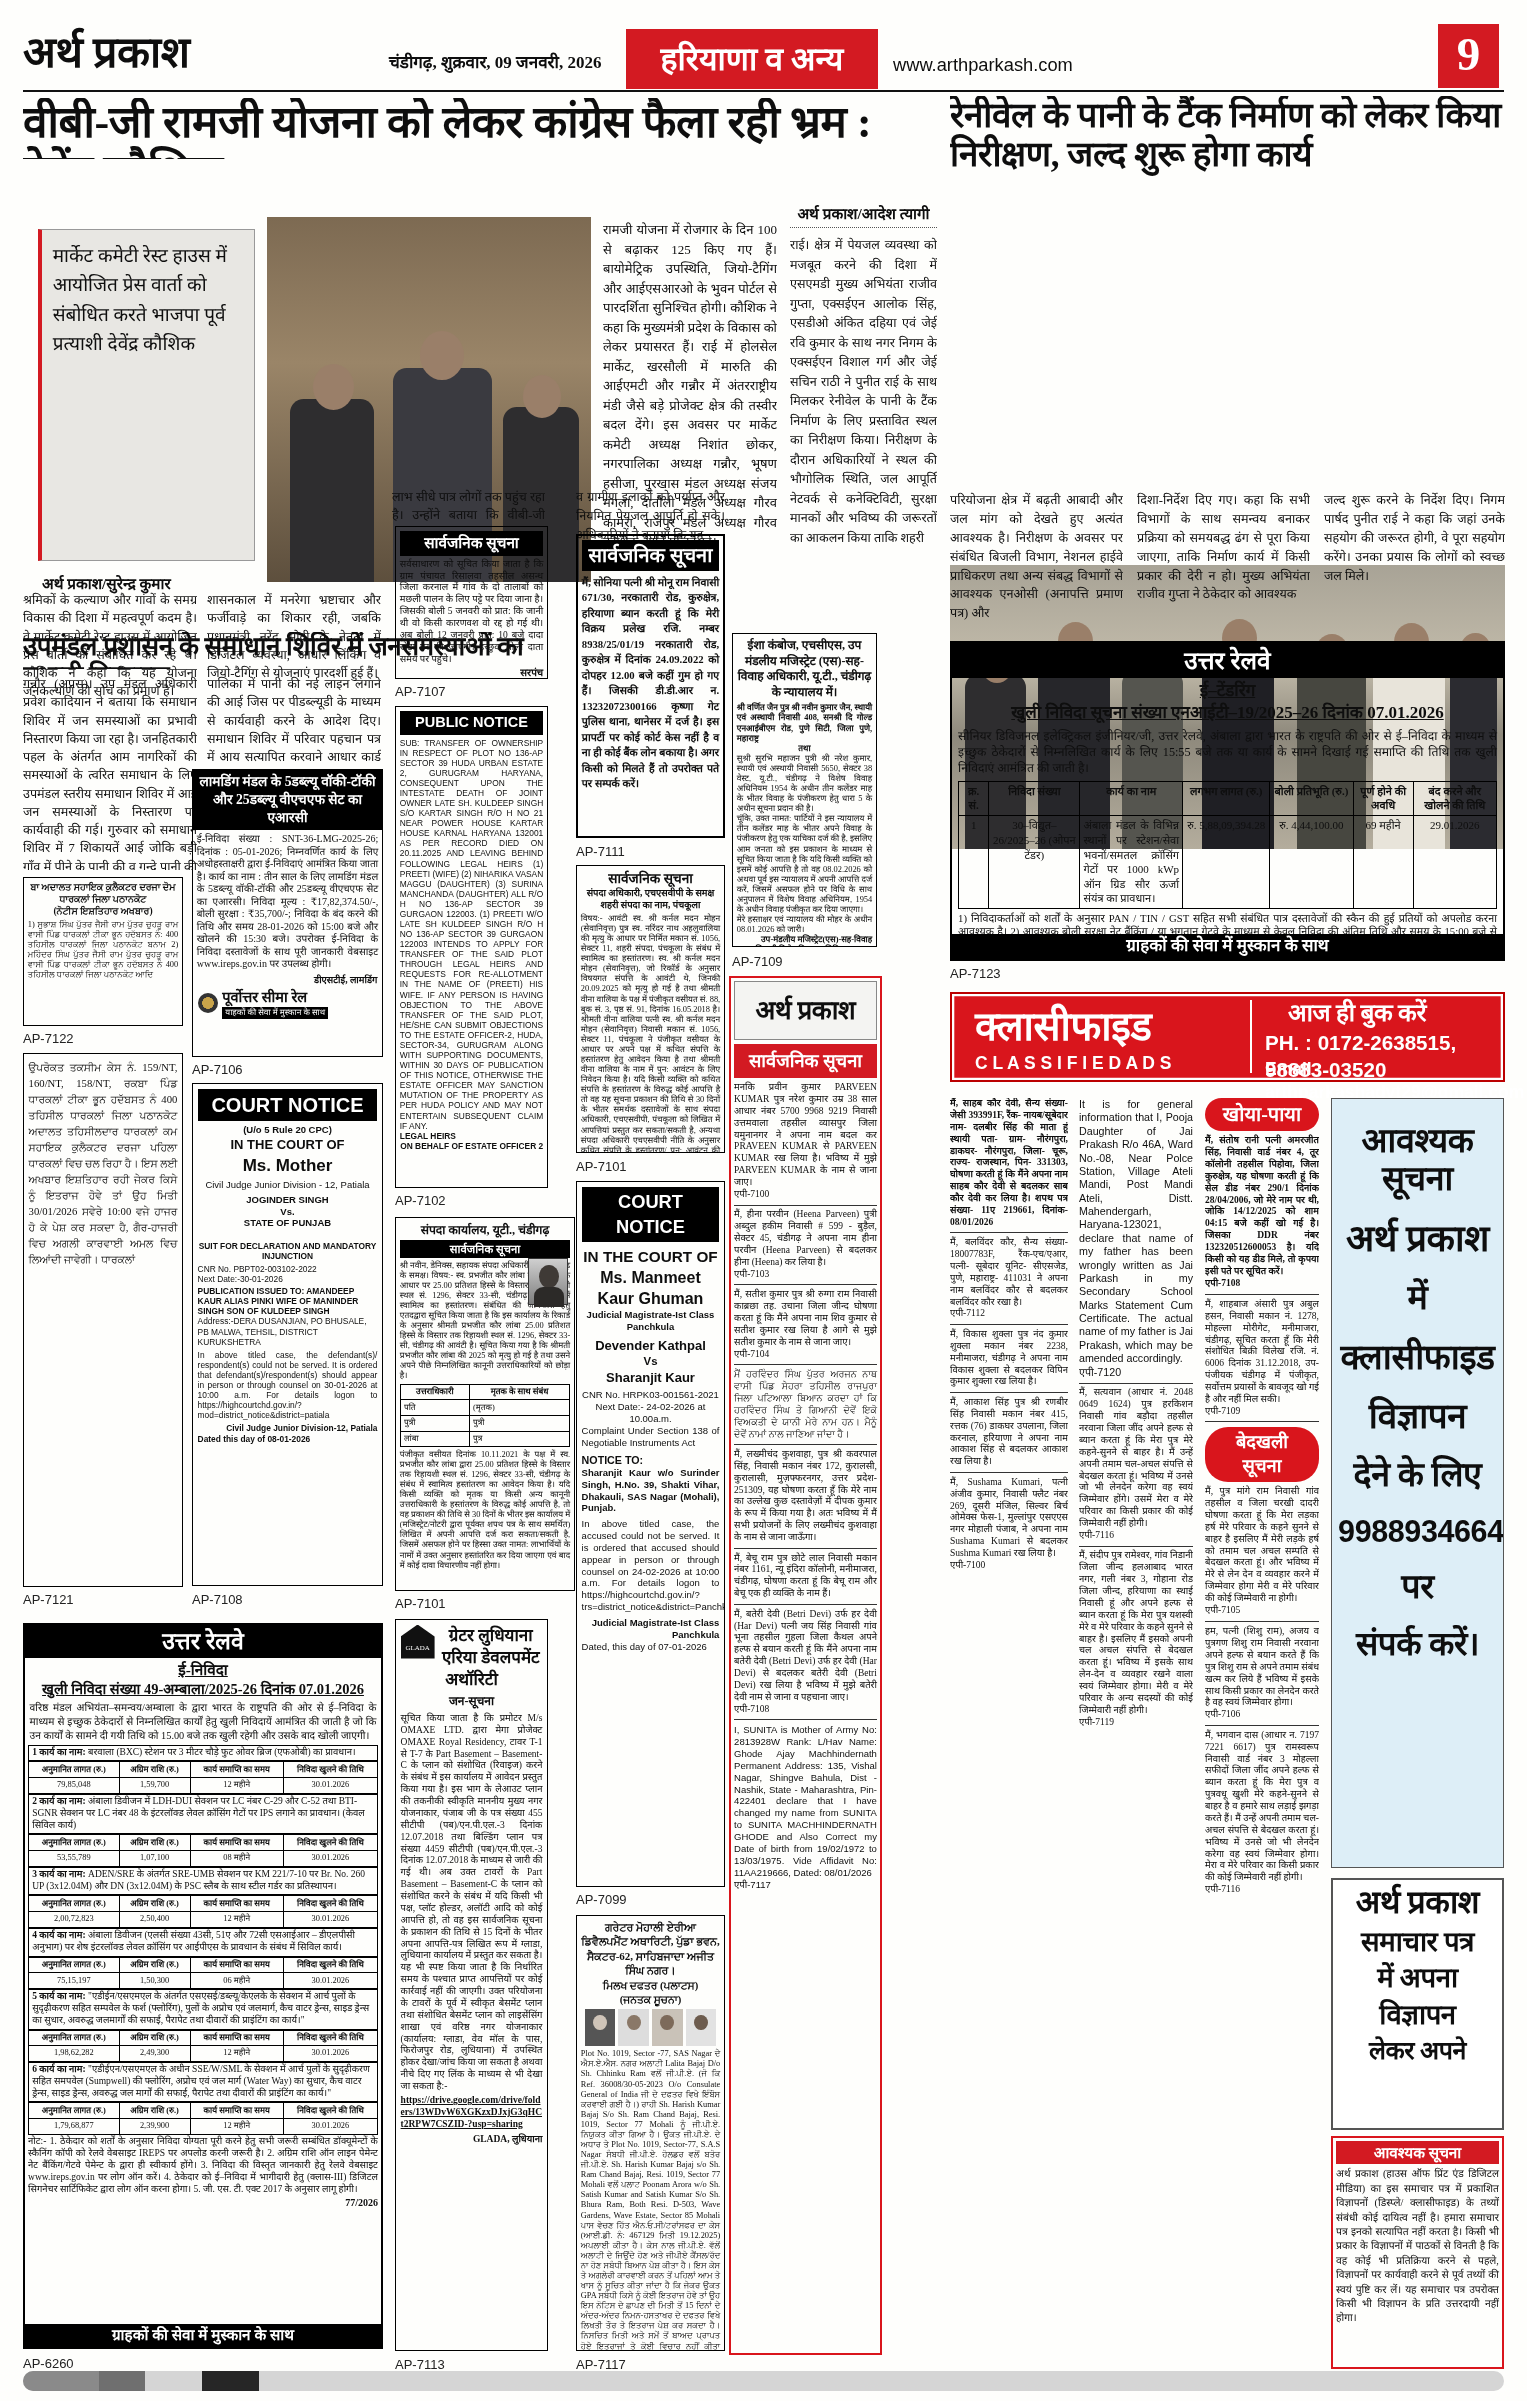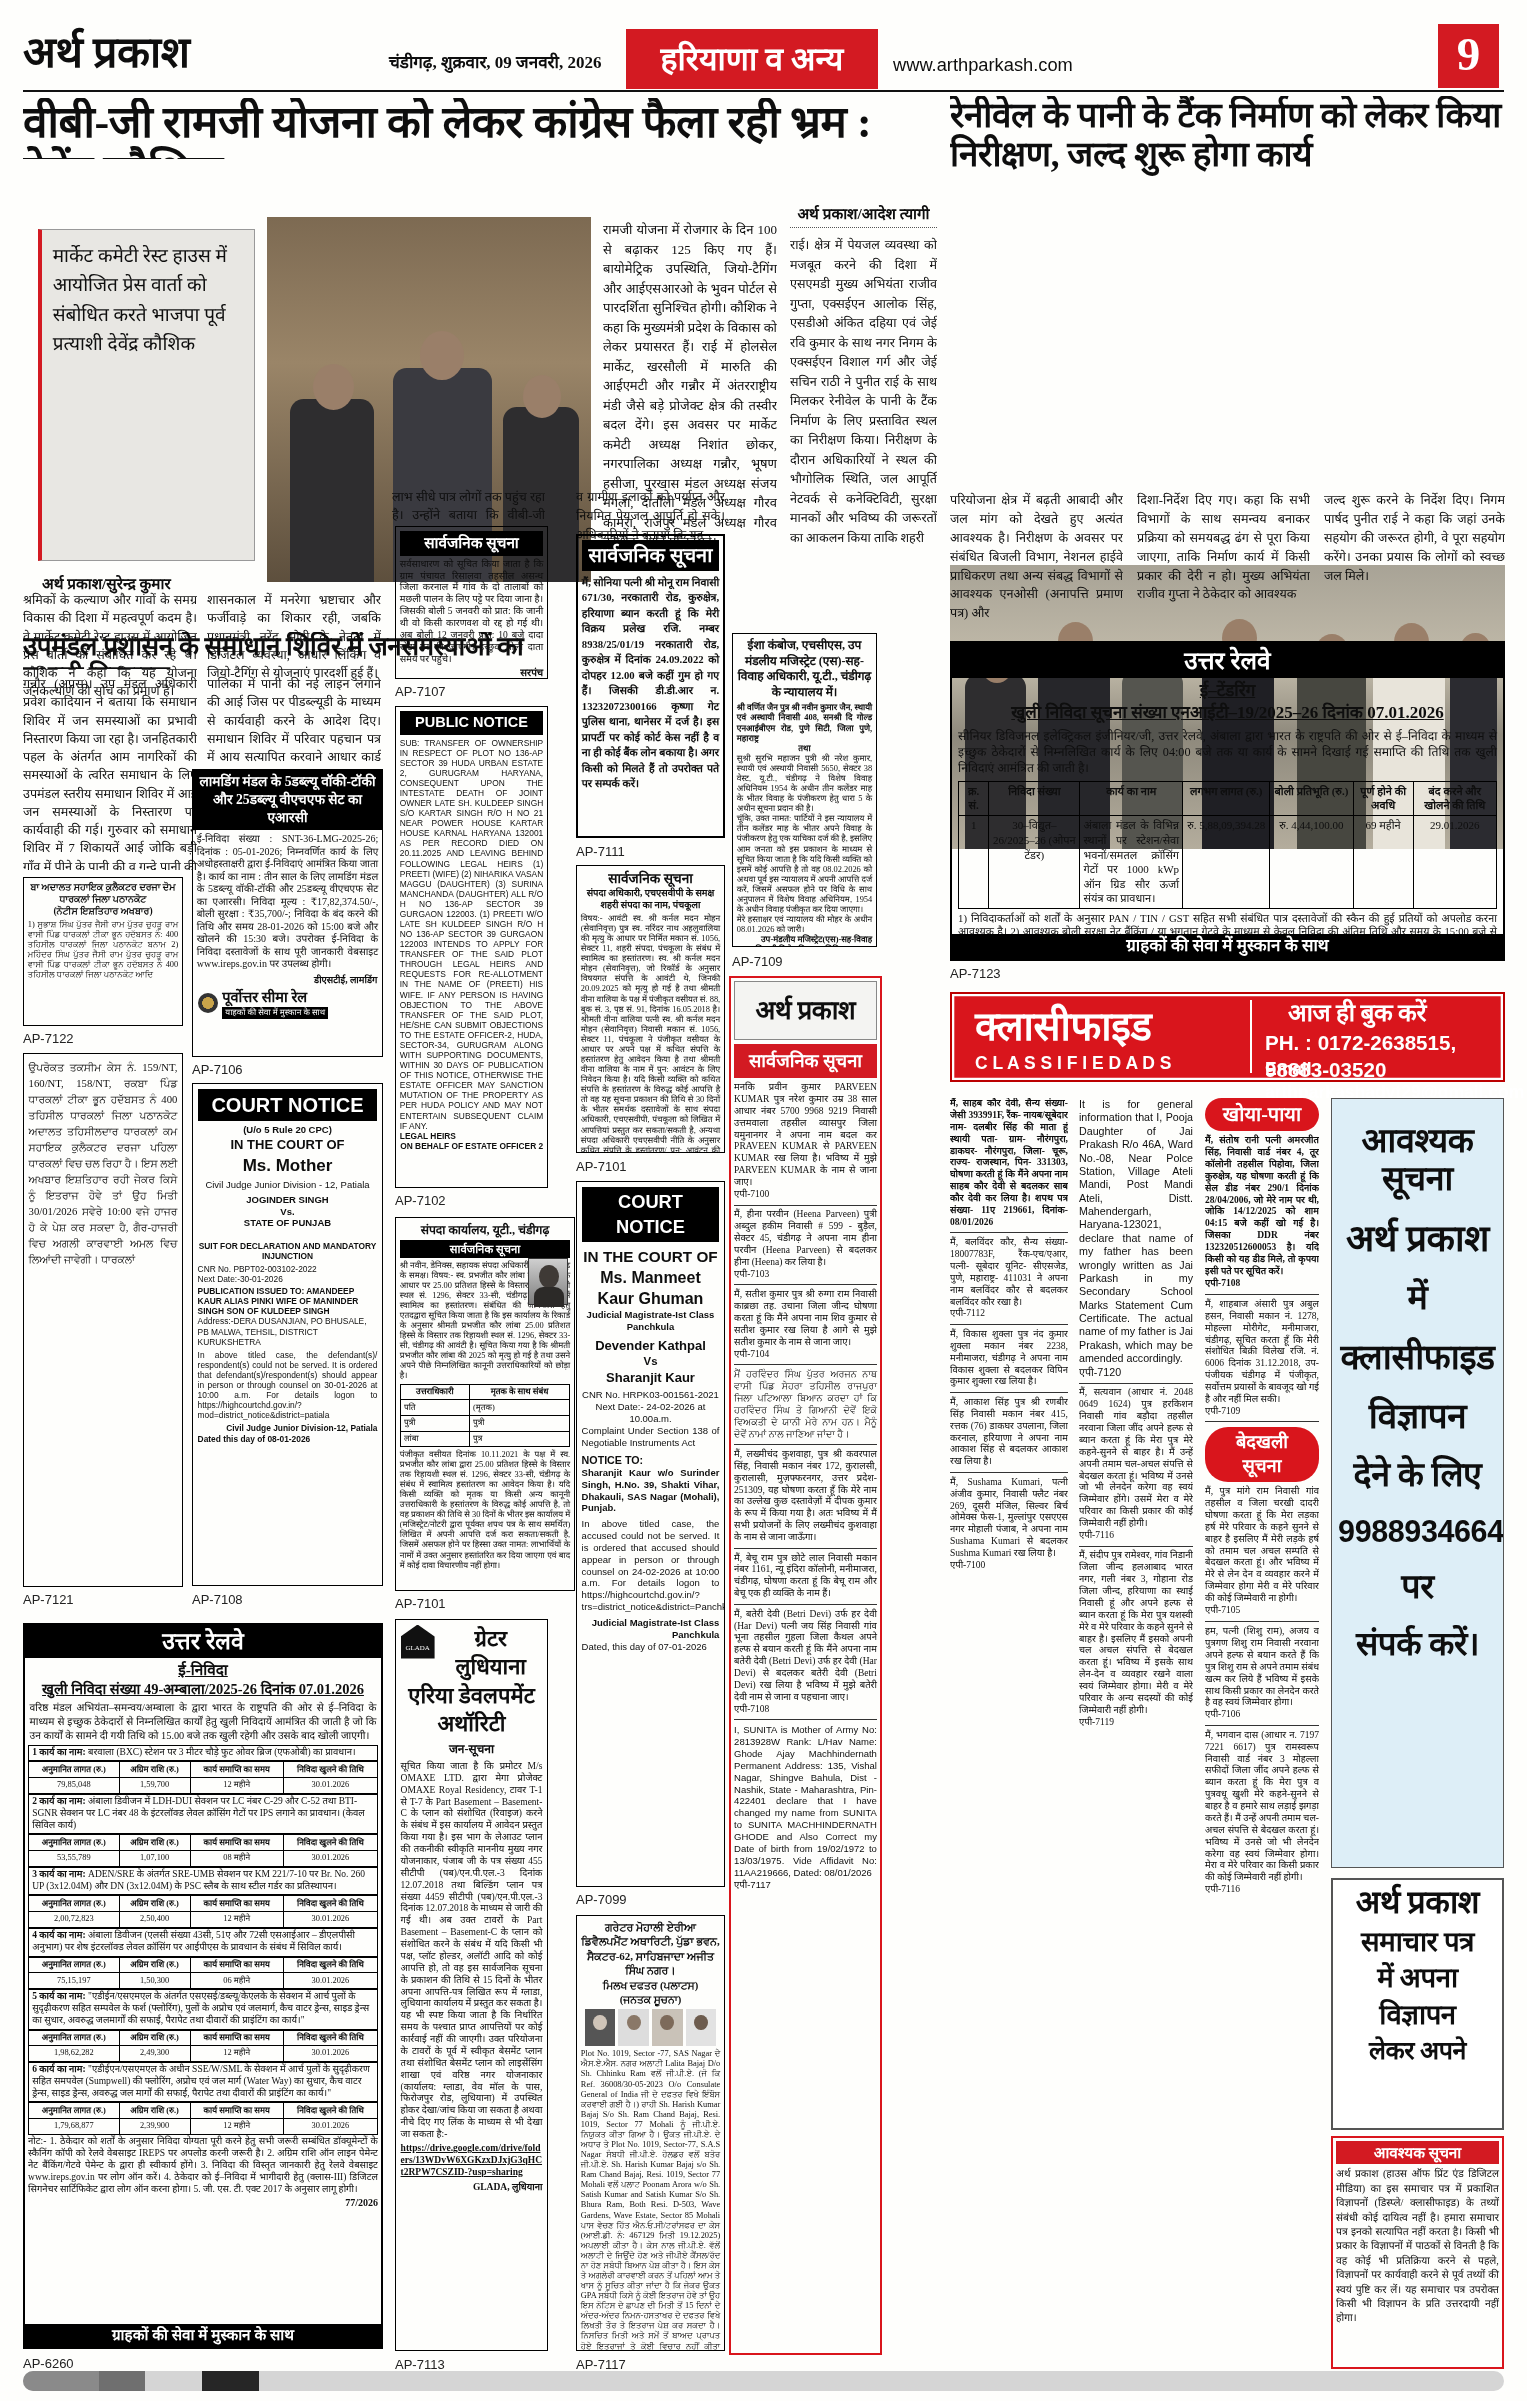--- a/index.html
+++ b/index.html
@@ -145,21 +145,21 @@
     </table>
   <div class="j tiny">पंजीकृत वसीयत दिनांक 10.11.2021 के पक्ष में स्व. प्रभजीत कौर लांबा द्वारा 25.00 प्रतिशत हिस्से के विस्तार तक रिहायशी स्थल सं. 1296, सेक्टर 33-सी, चंडीगढ़ के संबंध में स्वामित्व हस्तांतरण का आवेदन किया है। यदि किसी व्यक्ति को मृतक या किसी अन्य कानूनी उत्तराधिकारी के हस्तांतरण के विरुद्ध कोई आपत्ति है, तो वह प्रकाशन की तिथि से 30 दिनों के भीतर इस कार्यालय में (मजिस्ट्रेट/नोटरी द्वारा पूर्यक्त शपथ पत्र के साथ समर्थित) लिखित में अपनी आपत्ति दर्ज करा सकता/सकती है, जिसमें असफल होने पर हिस्सा उक्त नामत: लाभार्थियों के नामों में उक्त अनुसार हस्तांतरित कर दिया जाएगा एवं बाद में कोई दावा विचारणीय नहीं होगा।</div>
 
 </div>
 <div class="abs ap" style="left:395px;top:1593px">AP-7101</div>
 
 <div class="abs box ov" style="left:395px;top:1619px;width:153px;height:732px;padding:4.6px">
   <div style="width:34px;height:34px;background:#111;color:#fff;font-size:6.9px;text-align:center;line-height:46px;float:left;margin-right:4.6px;clip-path:polygon(50% 0,100% 35%,100% 100%,0 100%,0 35%)">
     <span>GLADA</span>
   </div>
-  <div class="c b" style="font-size:22px;line-height:1.3">ग्रेटर लुधियाना एरिया डेवलपमेंट अथॉरिटी</div>
+  <div class="c b" style="font-size:17px;line-height:1.3">ग्रेटर लुधियाना एरिया डेवलपमेंट अथॉरिटी</div>
   <div class="c b" style="font-size:12px;margin:3.1px 0">जन-सूचना</div>
   <div class="j small">सूचित किया जाता है कि प्रमोटर M/s OMAXE LTD. द्वारा मेगा प्रोजेक्ट OMAXE Royal Residency, टावर T-1 से T-7 के Part Basement – Basement-C के प्लान को संशोधित (रिवाइज) करने के संबंध में इस कार्यालय में आवेदन प्रस्तुत किया गया है। इस भाग के लेआउट प्लान की तकनीकी स्वीकृति माननीय मुख्य नगर योजनाकार, पंजाब जी के पत्र संख्या 455 सीटीपी (पब)/एन.पी.एल.-3 दिनांक 12.07.2018 तथा बिल्डिंग प्लान पत्र संख्या 4459 सीटीपी (पब)/एन.पी.एल.-3 दिनांक 12.07.2018 के माध्यम से जारी की गई थी। अब उक्त टावरों के Part Basement – Basement-C के प्लान को संशोधित करने के संबंध में यदि किसी भी पक्ष, प्लॉट होल्डर, अलॉटी आदि को कोई आपत्ति हो, तो वह इस सार्वजनिक सूचना के प्रकाशन की तिथि से 15 दिनों के भीतर अपना आपत्ति-पत्र लिखित रूप में ग्लाडा, लुधियाना कार्यालय में प्रस्तुत कर सकता है। यह भी स्पष्ट किया जाता है कि निर्धारित समय के पश्चात प्राप्त आपत्तियों पर कोई कार्रवाई नहीं की जाएगी। उक्त परियोजना के टावरों के पूर्व में स्वीकृत बेसमेंट प्लान तथा संशोधित बेसमेंट प्लान को लाइसेंसिंग शाखा एवं वरिष्ठ नगर योजनाकार (कार्यालय: ग्लाडा, वेव मॉल के पास, फिरोजपुर रोड, लुधियाना) में उपस्थित होकर देखा/जांच किया जा सकता है अथवा नीचे दिए गए लिंक के माध्यम से भी देखा जा सकता है:-</div>
   <div class="small b u" style="word-break:break-all;margin-top:2.3px"><span>https://drive.google.com/drive/folders/13WDvW6XGKzxDJxjG3qHCt2RPW7CSZID-?usp=sharing</span></div>
   <div class="small b" style="text-align:right;margin-top:3.1px">GLADA, लुधियाना</div>
 </div>
 <div class="abs ap" style="left:395px;top:2354px">AP-7113</div>
 
 <div class="abs box ov" style="left:23px;top:877px;width:160px;height:149px;padding:3.8px">
   <div class="c b small">ਬਾ ਅਦਾਲਤ ਸਹਾਇਕ ਕੁਲੈਕਟਰ ਦਰਜਾ ਦੋਮ ਧਾਰਕਲਾਂ ਜਿਲਾ ਪਠਾਨਕੋਟ</div>
   <div class="c b small">(ਨੋਟੀਸ ਇਸ਼ਤਿਹਾਰ ਅਖਬਾਰ)</div>
@@ -427,21 +427,21 @@
   <div class="j small sans" style="padding:3.8px 0">
     <span>I, SUNITA is Mother of Army No: 2813928W Rank: L/Hav Name: Ghode Ajay Machhindernath Permanent Address: 135, Vishal Nagar, Shingve Bahula, Dist - Nashik, State - Maharashtra, Pin-422401 declare that I have changed my name from SUNITA to SUNITA MACHHINDERNATH GHODE and Also Correct my Date of birth from 19/02/1972 to 13/03/1975. Vide Affidavit No: 11AA219666, Dated: 08/01/2026</span>
     <div>एपी-7117</div>
   </div>
 </div>
 
 <div class="abs ov" style="left:950px;top:641px;width:555px;height:320px;border:2.3px solid #000">
   <div class="blackbg c b" style="font-size:24.4px;padding:1.5px">उत्तर रेलवे</div>
   <div class="c b u" style="font-size:17px;margin-top:1.5px">ई–टेंडरिंग</div>
   <div class="c b u" style="font-size:17px">खुली निविदा सूचना संख्या एनआईटी–19/2025–26 दिनांक 07.01.2026</div>
-  <div class="j" style="padding:3.1px 6.1px;font-size:12.2px">सीनियर डिविजनल इलेक्ट्रिकल इंजीनियर/जी, उत्तर रेलवे, अंबाला द्वारा भारत के राष्ट्रपति की ओर से ई–निविदा के माध्यम से इच्छुक ठेकेदारों से निम्नलिखित कार्य के लिए 04:00 बजे तक या कार्य के सामने दिखाई गई समाप्ति की तिथि तक खुली निविदाएं आमंत्रित की जाती है।</div>
+  <div class="j" style="padding:3.1px 6.1px;font-size:12.2px">सीनियर डिविजनल इलेक्ट्रिकल इंजीनियर/जी, उत्तर रेलवे, अंबाला द्वारा भारत के राष्ट्रपति की ओर से ई–निविदा के माध्यम से इच्छुक ठेकेदारों से निम्नलिखित कार्य के लिए 15:55 बजे तक या कार्य के सामने दिखाई गई समाप्ति की तिथि तक खुली निविदाएं आमंत्रित की जाती है।</div>
   <table class="c" style="width:calc(100% - 12.2px);margin:1.5px 6.1px;font-size:11px">
     <tbody>
         <tr>
       <th style="width:23px">क्र. सं.</th>
       <th style="width:84px">निविदा संख्या</th>
       <th>कार्य का नाम</th>
       <th style="width:80px">लगभग लागत (रु.)</th>
       <th style="width:76px">बोली प्रतिभूति (रु.)</th>
       <th style="width:53px">पूर्ण होने की अवधि</th>
       <th style="width:76px">बंद करने और खोलने की तिथि</th>

